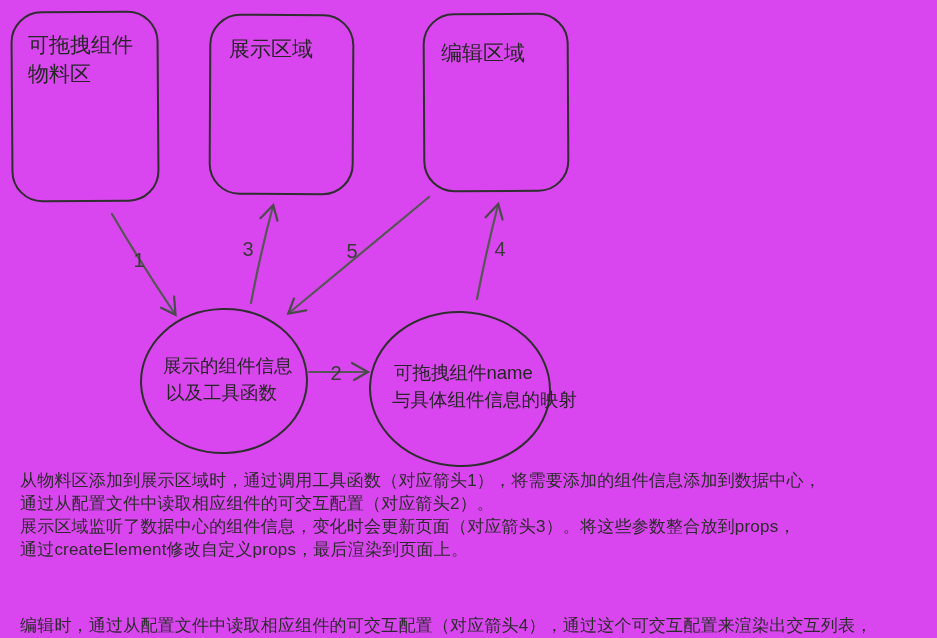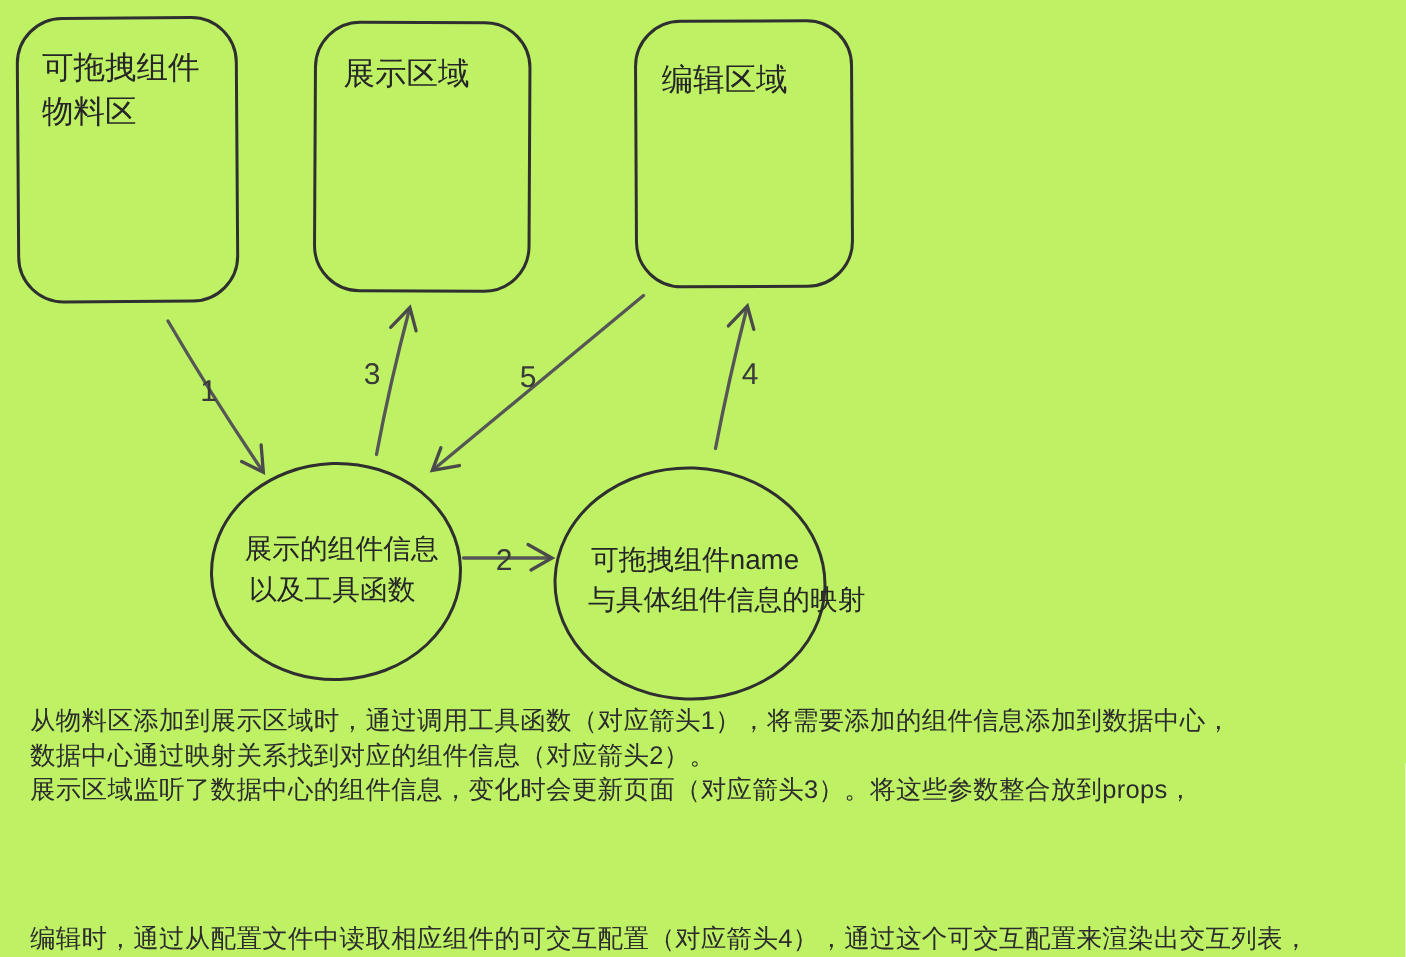--- a/index.html
+++ b/index.html
@@ -1,19 +1,19 @@
 <!DOCTYPE html>
 <html><head>
 <meta charset="utf-8">
 <style>
   html,body{margin:0;padding:0;background:#ffffff;}
   .canvas{
     position:relative;
     width:937px;height:638px;
-    background:#bef264;
+    background:#d946ef;
     font-family:"Liberation Sans", sans-serif;
     overflow:hidden;
     text-decoration:underline;
   }
   .diagram-svg{position:absolute;left:0;top:0;}
   .shape{fill:none;stroke:#2f2f2f;stroke-width:2px;}
   .arrow{fill:none;stroke:#565656;stroke-width:2.2px;stroke-linecap:round;}
   .box-label{font-size:21px;fill:#262626;}
   .ellipse-label{font-size:18.5px;fill:#262626;}
   .arrow-num{font-size:20px;fill:#3a3a3a;text-anchor:middle;}
@@ -67,22 +67,23 @@
 
     <path class="arrow" d="M 477 299 Q 486 252 498 205" marker-end="url(#ah)"></path>
     <text class="arrow-num" x="500" y="256">4</text>
 
     <path class="arrow" d="M 429 197 L 289 313" marker-end="url(#ah)"></path>
     <text class="arrow-num" x="352" y="258">5</text>
   </svg>
 
   <div class="notes notes-p1">
     <div class="note-line">从物料区添加到展示区域时，通过调用工具函数（对应箭头1），将需要添加的组件信息添加到数据中心，</div>
-    <div class="note-line">数据中心通过映射关系找到对应的组件信息（对应箭头2）。</div>
+    <div class="note-line">通过从配置文件中读取相应组件的可交互配置（对应箭头2）。</div>
     <div class="note-line">展示区域监听了数据中心的组件信息，变化时会更新页面（对应箭头3）。将这些参数整合放到props，</div>
+    <div class="note-line">通过createElement修改自定义props，最后渲染到页面上。</div>
   </div>
 
   <div class="notes notes-p2">
     <div class="note-line">编辑时，通过从配置文件中读取相应组件的可交互配置（对应箭头4），通过这个可交互配置来渲染出交互列表，</div>
     <div class="note-line">在交互列表中进行对应参数的修改，确定之后，将这些参数整合放到props（对应箭头5）中传递给component，component进行</div>
     <div class="note-line">最后渲染到页面上。</div>
   </div>
 
 </div>
 

